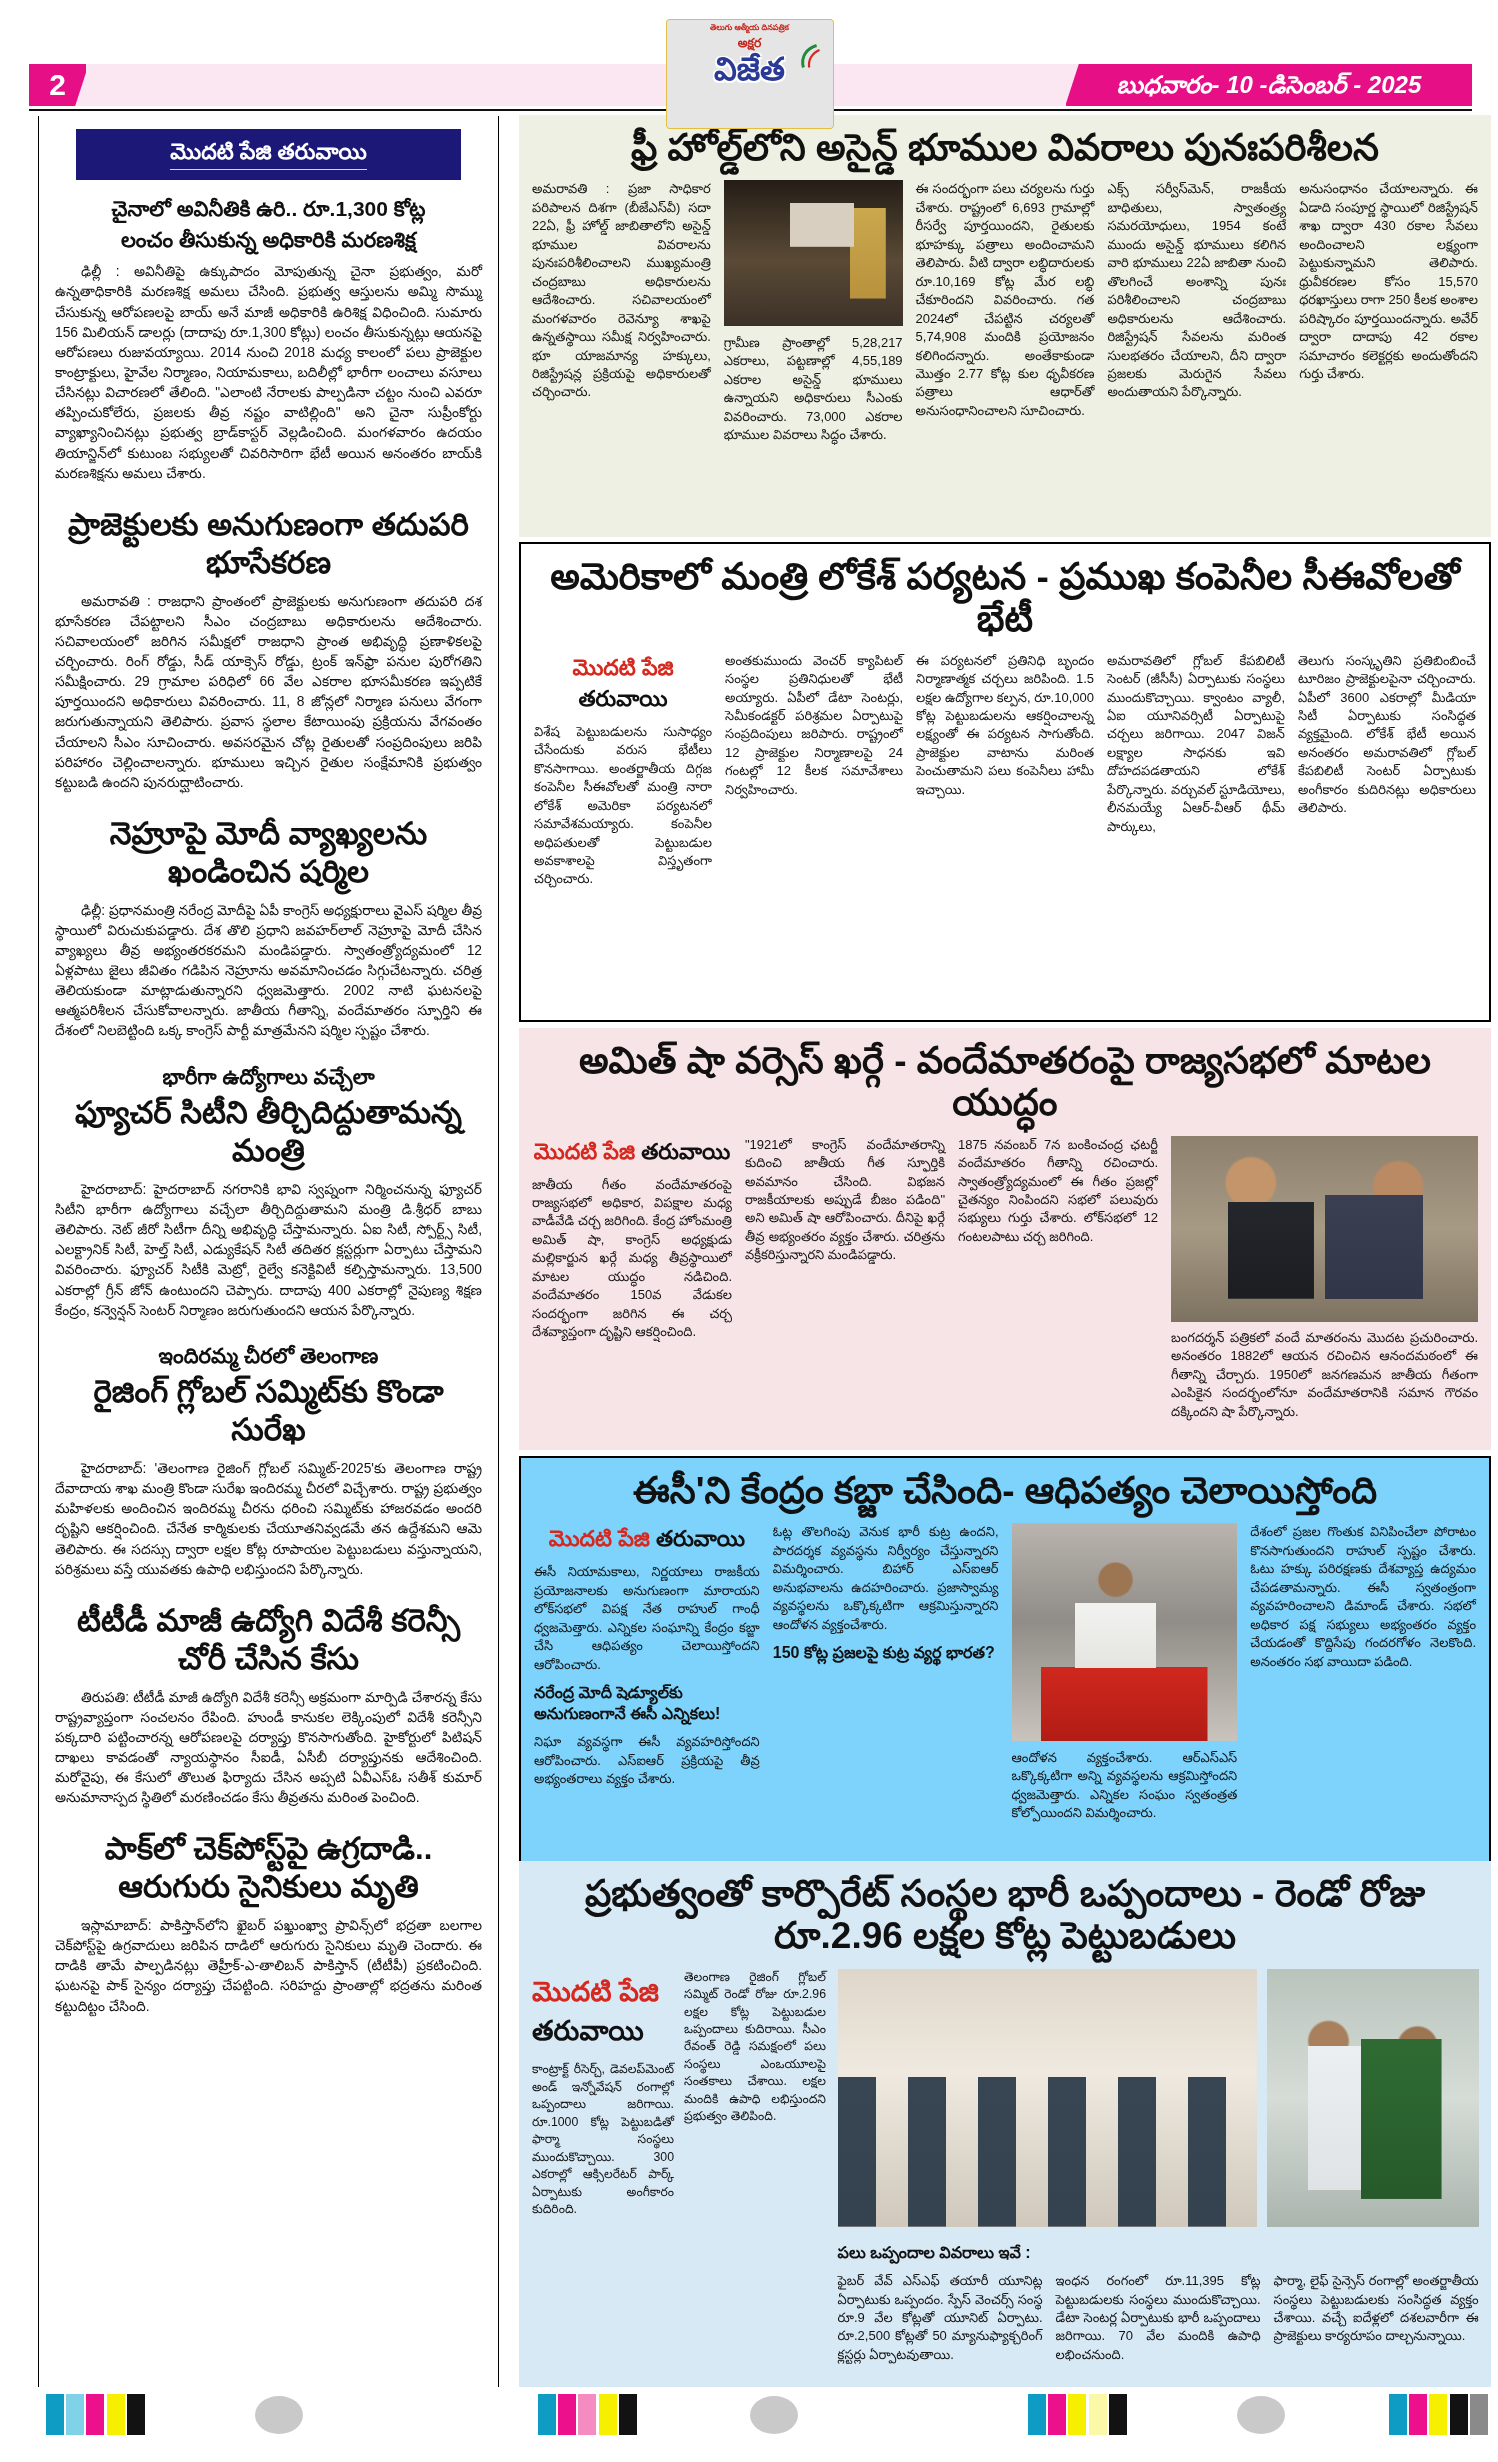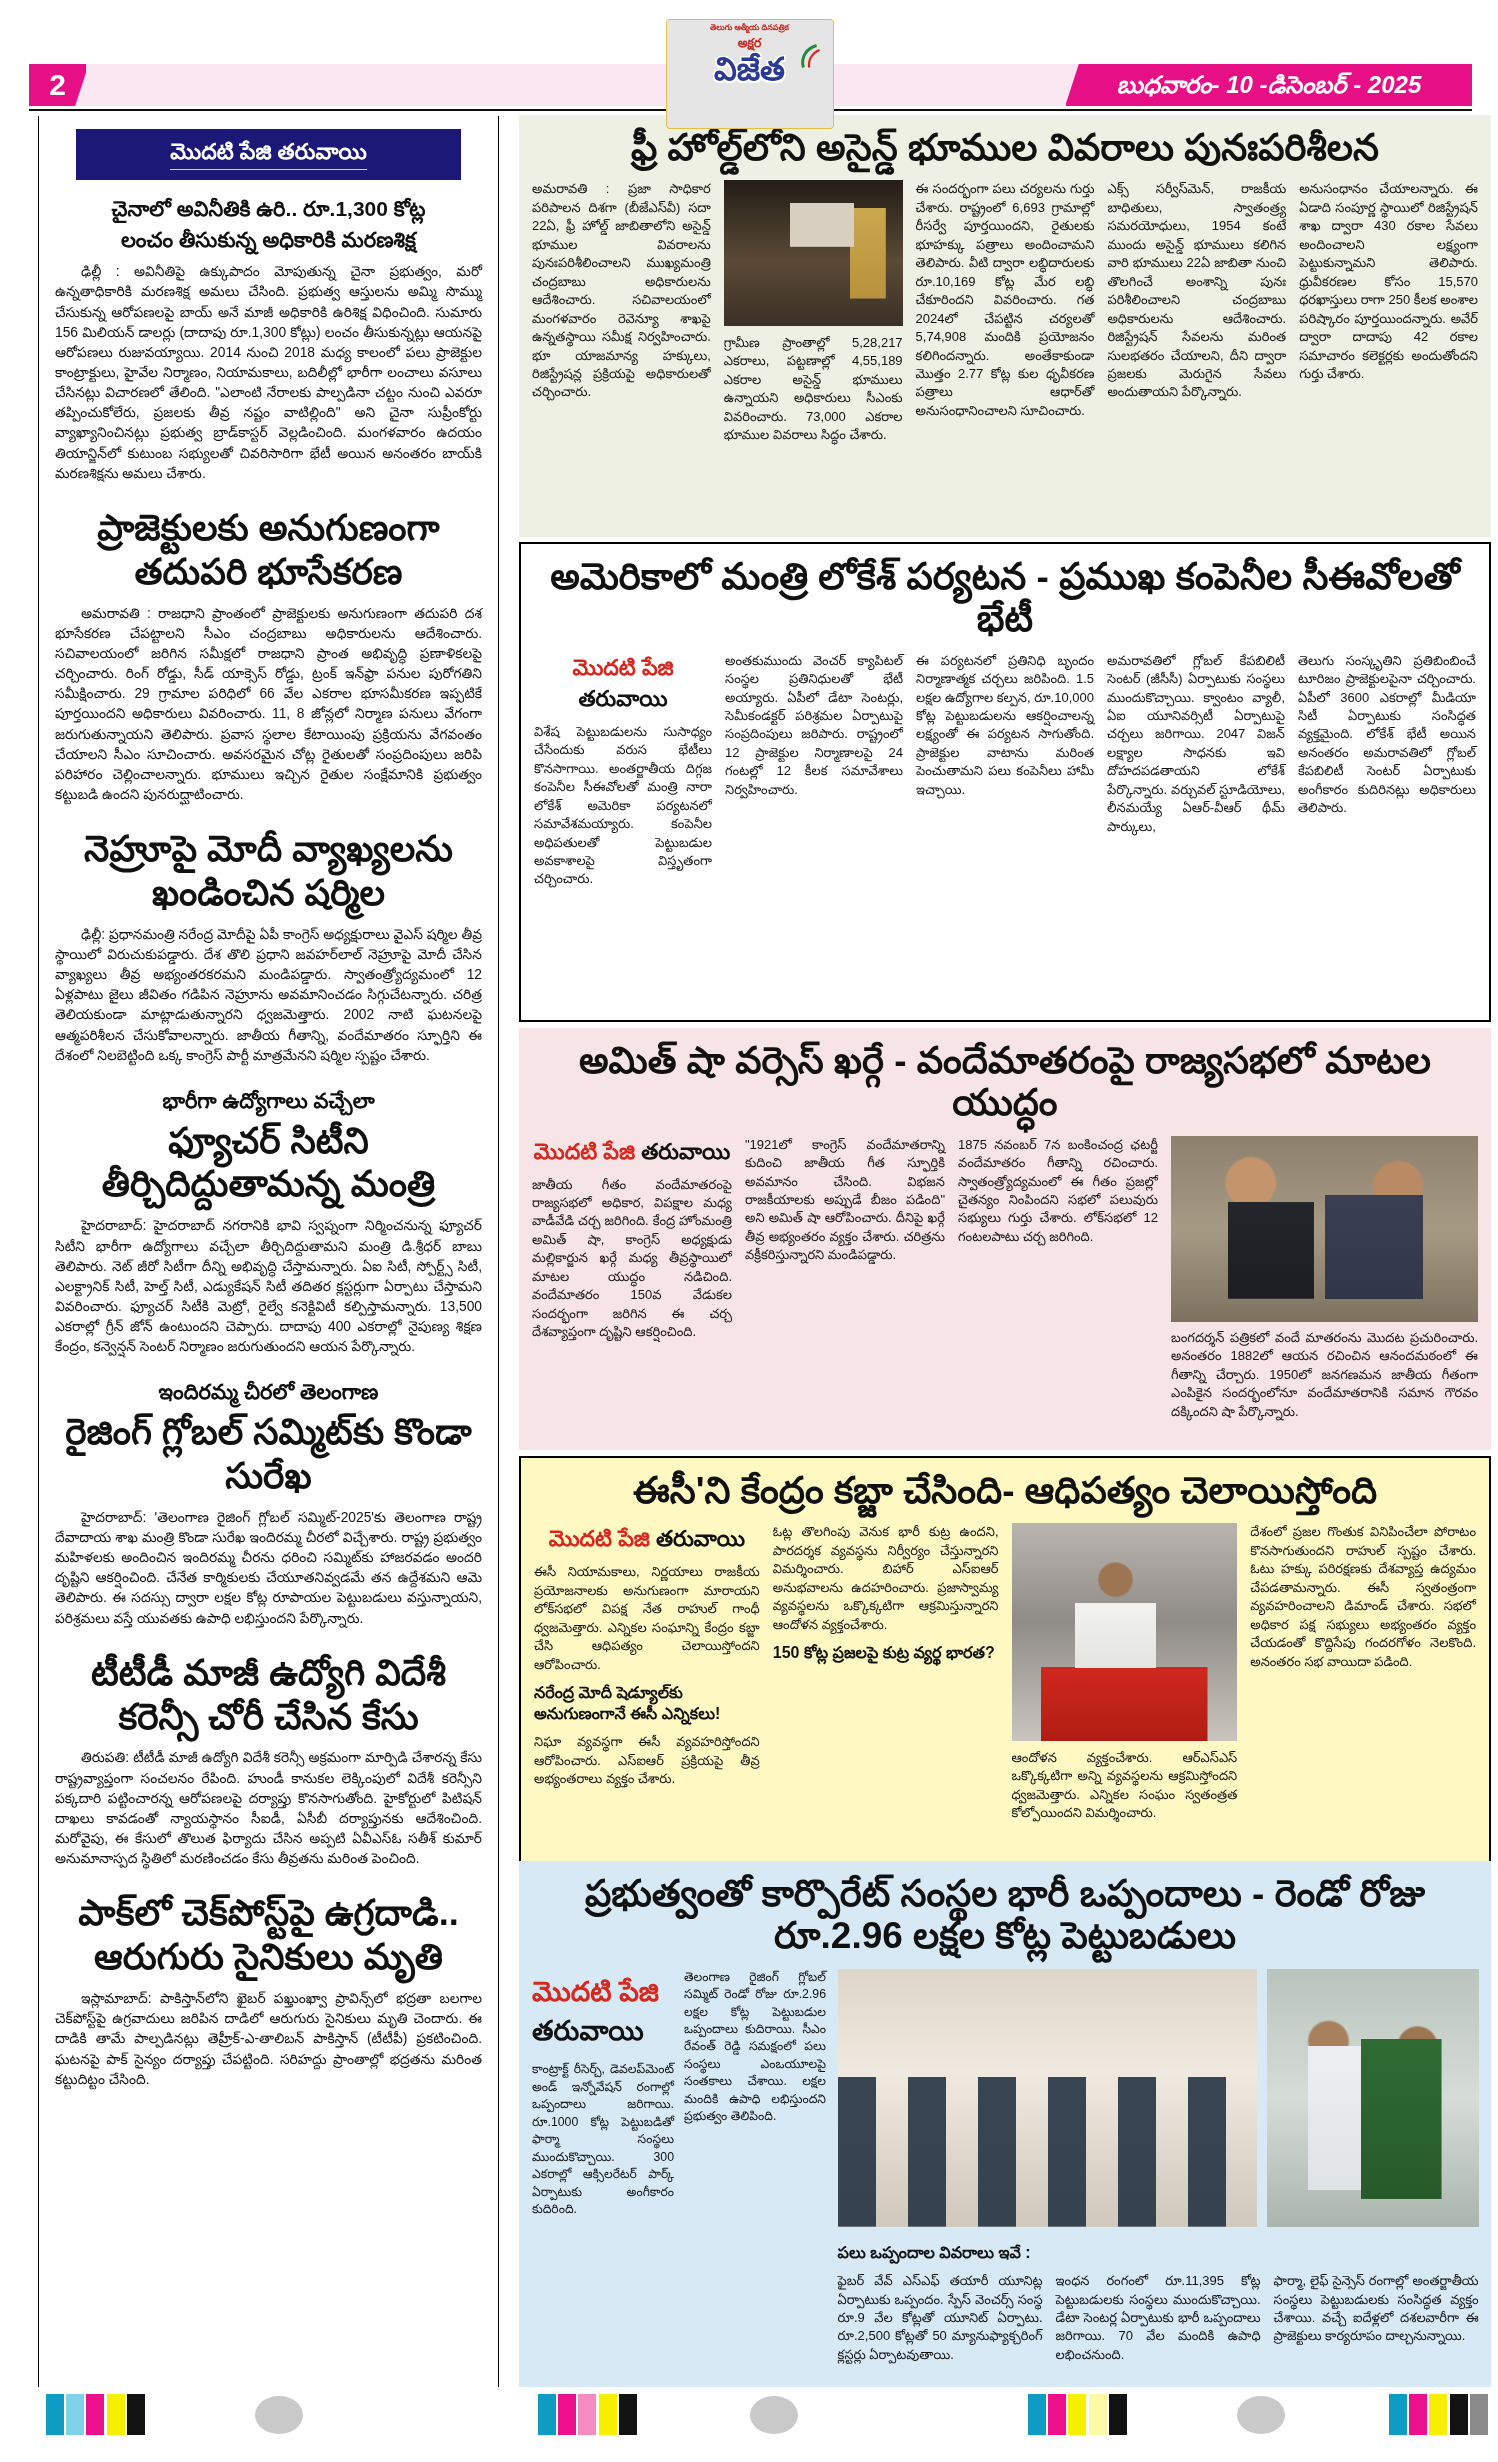--- a/index.html
+++ b/index.html
@@ -30,40 +30,40 @@
 
   
   .leftcol{position:absolute;left:38px;top:116px;width:461px;height:2271px;
         border-left:1.5px solid #000;border-right:1.5px solid #000;box-sizing:border-box;
         padding:11.6px 16px;overflow:hidden;}
   .banner{background:#1c1878;color:#fff;width:88%;margin:1.5px auto 16px;text-align:center;
         padding:10px 4.4px;}
   .banner span{font-size:22px;font-weight:800;border-bottom:0.7px solid #cfd3ff;padding-bottom:5px;}
   .larticle{margin-bottom:22px;}
   .lkicker{font-size:21px;font-weight:800;text-align:center;line-height:1.25;margin:5.8px 0 2.9px;}
-  .lhead{font-size:36px;font-weight:800;text-align:center;line-height:1.22;margin:4.4px 0 10px;}
+  .lhead{font-size:31px;font-weight:800;text-align:center;line-height:1.22;margin:4.4px 0 10px;}
   .lhead.big{font-size:21px;}
   .lbody{font-size:13.8px;line-height:1.46;text-align:justify;text-indent:26px;}
 
   
   .rarticle{position:absolute;left:508px;width:972px;box-sizing:border-box;
         padding:7.3px 13px;overflow:hidden;margin-left:11px;}
   .rhead{font-size:37px;font-weight:800;text-align:center;line-height:1.14;margin:4.4px 0 11.6px;}
   .cols{display:flex;gap:13px;}
   .col{flex:1;font-size:13px;line-height:1.42;text-align:justify;}
   .clabel{font-size:22px;font-weight:800;text-align:center;margin:0 0 8.7px;}
   .clabel .red{color:#d6281e;}
   .clabel.big{font-size:27.6px;text-align:left;margin:2.9px 0 11.6px;}
   .subhead{font-weight:800;font-size:16px;line-height:1.3;margin:8.7px 0;text-align:left;}
   .photo{width:100%;display:block;margin-bottom:7.3px;}
 
   #art-freehold{top:115px;height:422px;background:#edf0e2;}
   #art-lokesh{top:542px;height:480px;background:#fff;border:2.9px solid #000;}
   #art-shah{top:1028px;height:422px;background:#f7e4e7;}
-  #art-ec{top:1456px;height:484px;background:#fef9c3;border:2.9px solid #000;}
+  #art-ec{top:1456px;height:484px;background:#7dd3fc;border:2.9px solid #000;}
   #art-summit{top:1861px;height:526px;background:#d8e9f6;}
 
   .meeting-photo{height:146px;background:
      linear-gradient(#d9cfc0,#d9cfc0) 58% 22%/36% 30% no-repeat,
      linear-gradient(#caa84e,#b8923c) 88% 50%/20% 62% no-repeat,
      linear-gradient(180deg,#241d17,#5a4a36 55%,#3c3128);}
   .shah-photo{height:186px;background:
      linear-gradient(#3a3f52,#313748) 74% 72%/32% 56% no-repeat,
      radial-gradient(circle at 74% 27%,#b98a63 0 9%,transparent 10%),
      linear-gradient(#23262b,#1b1d21) 26% 74%/28% 52% no-repeat,

